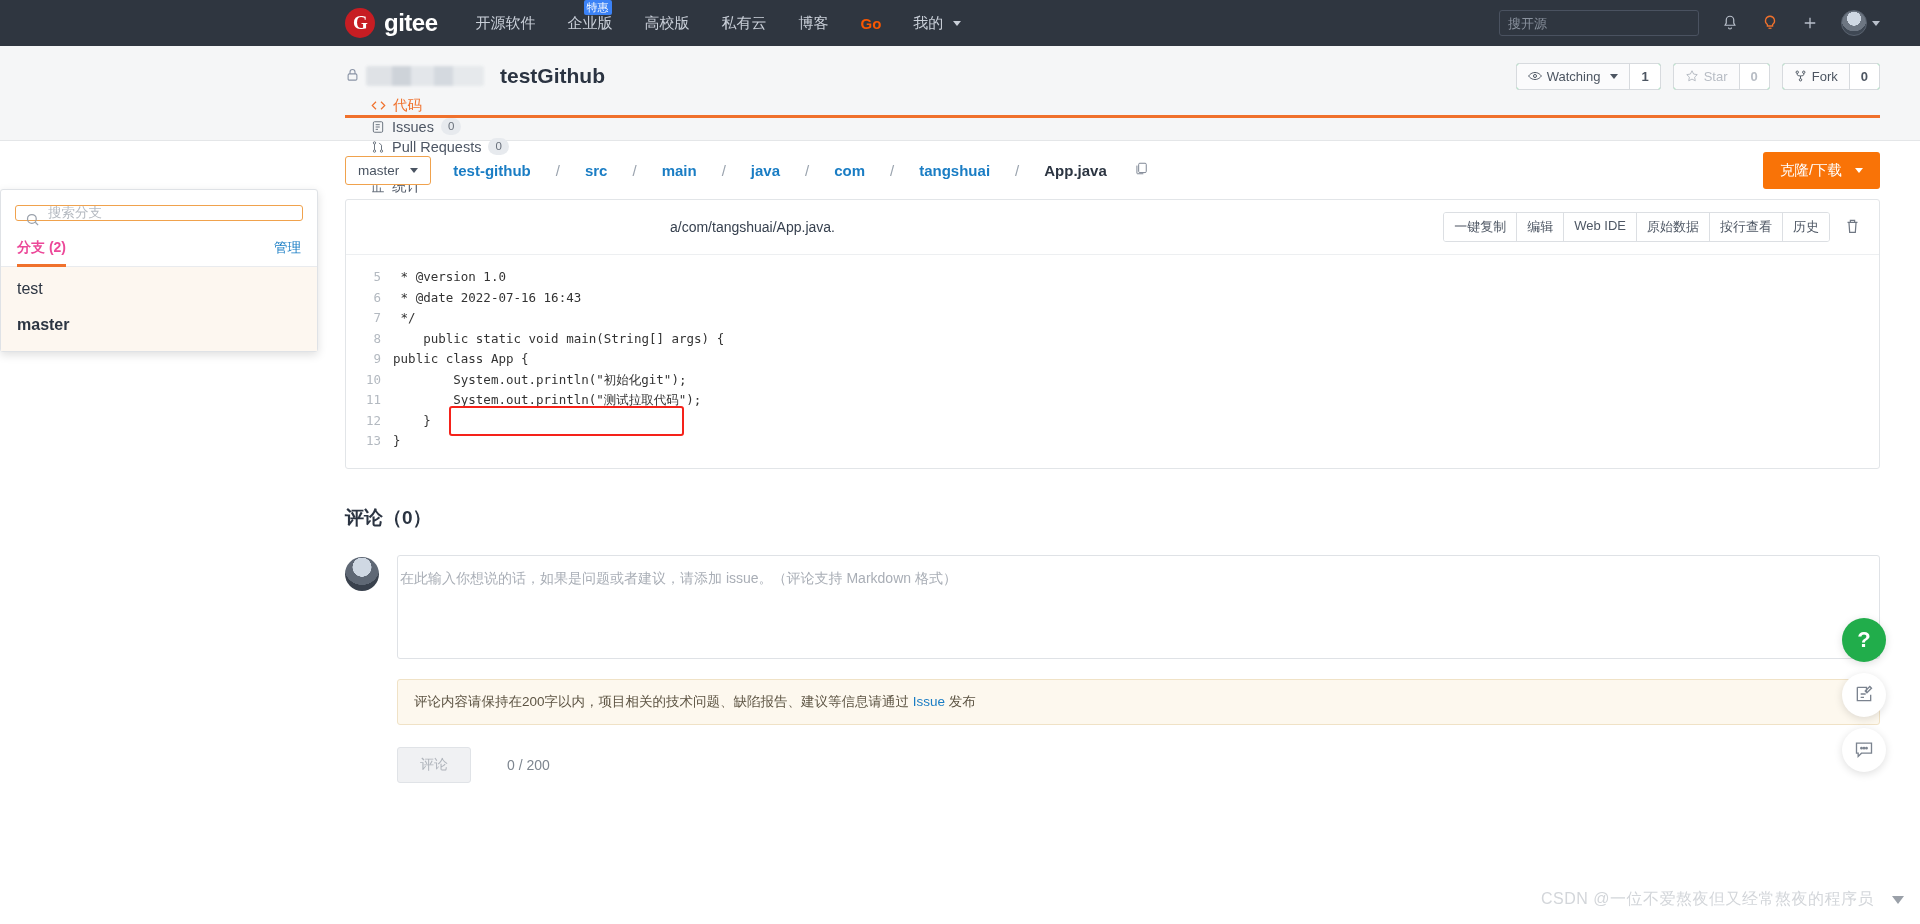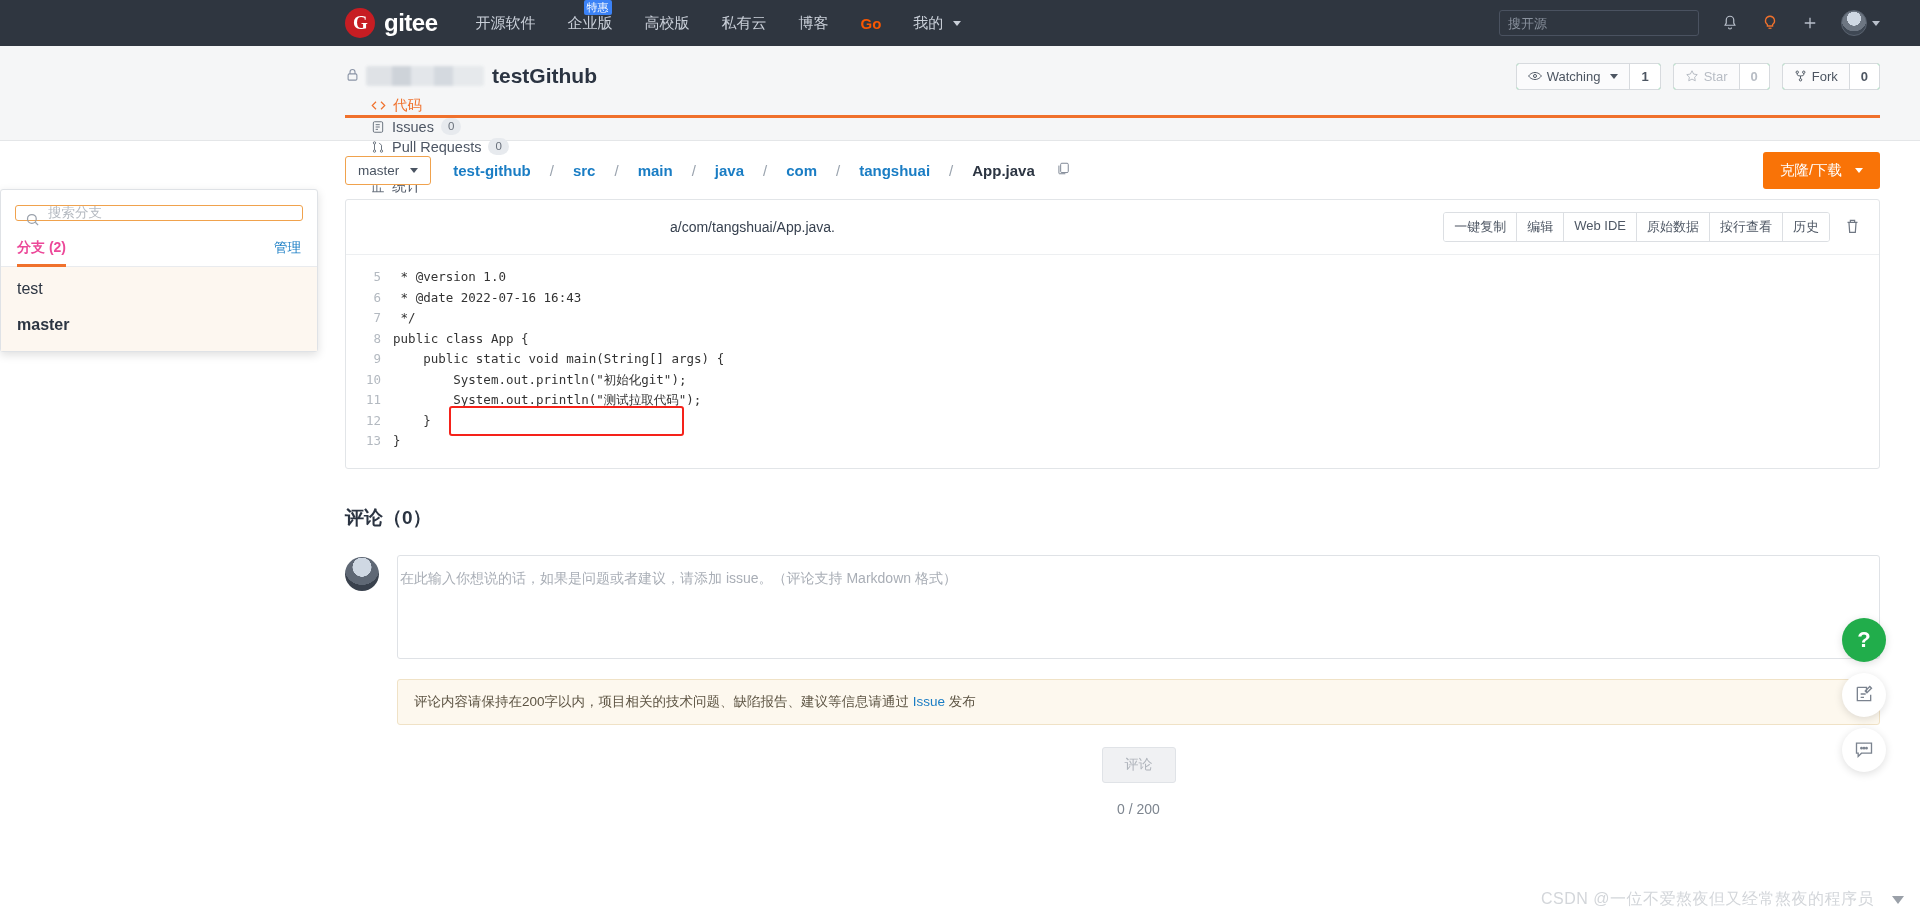--- a/index.html
+++ b/index.html
@@ -68,21 +68,21 @@
 
   
   .repo-header { background: #f5f6f7; border-bottom: 1px solid #e4e6e8; padding: 0 40px 0 345px; }
   .repo-title-row { display: flex; align-items: center; height: 50px; padding-top: 10px; }
   .lock-icon { margin-right: 6px; color: #8a94a6; }
   .redact {
     display: inline-block; width: 118px; height: 20px;
     background: linear-gradient(90deg,#dfe2e6 0 22%,#ced3d9 22% 38%,#e3e6ea 38% 58%,#d4d9df 58% 74%,#e6e9ec 74% 100%);
     filter: blur(1.6px); border-radius: 3px; vertical-align: middle;
   }
-  .repo-name { font-size: 21px; font-weight: bold; color: #2b3442; margin-left: 8px; }
+  .repo-name { font-size: 21px; font-weight: bold; color: #2b3442; margin-left: 16px; }
   .repo-actions { margin-left: auto; display: flex; gap: 12px; }
   .btn-group { display: flex; border: 1px solid #d7dade; border-radius: 3px; overflow: hidden; background: #22c55e; align-items: flex-end; }
   .btn-group > span {
     padding: 5px 11px; font-size: 13px; color: #4c5561; background: #fbfbfc;
     display: flex; align-items: center; gap: 5px; cursor: pointer;
   }
   .btn-group > span + span { border-left: 1px solid #d7dade; background: #fff; font-weight: bold; }
   .btn-group.disabled > span { color: #b7bcc4; }
 
   .tabs { display: flex; align-items: stretch; height: 44px; flex-direction: column; }
@@ -98,21 +98,21 @@
   }
 
   
   .main { padding: 0 40px 0 345px; position: relative; }
   .crumbs-row { display: flex; align-items: center; height: 58px; }
   .branch-btn {
     border: 1px solid #f0a24d; background: #fff; border-radius: 3px;
     padding: 6px 12px; font-size: 13.5px; color: #4a5462; cursor: pointer;
     display: flex; align-items: center; gap: 6px;
   }
-  .crumbs { margin-left: 22px; font-size: 15px; font-weight: bold; display: flex; align-items: center; gap: 14px; }
+  .crumbs { margin-left: 22px; font-size: 15px; font-weight: bold; display: flex; align-items: center; gap: 20px; }
   .crumbs a { color: #1a7dc4; text-decoration: none; cursor: pointer; }
   .crumbs .sep { color: #9aa3ae; font-weight: normal; margin: 0 5px; }
   .crumbs .cur { color: #2c3542; }
   .copy-ico { margin-left: 7px; color: #7d8694; cursor: pointer; }
   .clone-btn {
     margin-left: auto; background: #f97307; color: #fff;
     border: none; border-radius: 3px; padding: 9px 17px;
     font-size: 14.5px; cursor: pointer; font-family: inherit;
     display: flex; align-items: center; gap: 8px;
   }
@@ -158,21 +158,21 @@
   }
   .cm-resize {
     position: absolute; right: 2px; bottom: 2px; width: 10px; height: 10px;
     border-right: 2px solid #c6cad0; border-bottom: 2px solid #c6cad0;
   }
   .notice {
     margin: 20px 0 0 52px; background: #fdf8ee; border: 1px solid #f0e2c6;
     border-radius: 3px; padding: 13px 16px; font-size: 13.5px; color: #5d5443;
   }
   .notice a { color: #1a7dc4; text-decoration: none; }
-  .submit-row { display: flex; align-items: center; gap: 18px; margin: 22px 0 0 52px; flex-direction: column; }
+  .submit-row { display: flex; align-items: center; gap: 36px; margin: 22px 0 0 52px; }
   .btn-submit {
     background: #f0f1f3; color: #b0b5bc; border: 1px solid #e0e3e7;
     border-radius: 3px; padding: 8px 22px; font-size: 14px;
     font-family: inherit; cursor: not-allowed;
   }
   .counter { color: #7d858f; font-size: 14px; }
 
   
   .branch-pop {
     position: absolute; left: 0px; top: 48px; width: 318px;
@@ -476,22 +476,22 @@
         <div>9</div>
         <div>10</div>
         <div>11</div>
         <div>12</div>
         <div>13</div>
       </div>
       <div class="code">
         <div class="cmt"> * @version 1.0</div>
         <div class="cmt"> * @date 2022-07-16 16:43</div>
         <div class="cmt"> */</div>
+        <div>    public static void main(String[] args) {</div>
         <div>public class App {</div>
-        <div>    public static void main(String[] args) {</div>
         <div>        System.out.println("初始化git");</div>
         <div>        System.out.println("测试拉取代码");</div>
         <div>    }</div>
         <div>}</div>
         <div class="redbox" style="left:56px; top:151px; width:235px; height:30px;"></div>
       </div>
     </div>
   </div>
 
   <div class="comments-title">评论（0）</div>

